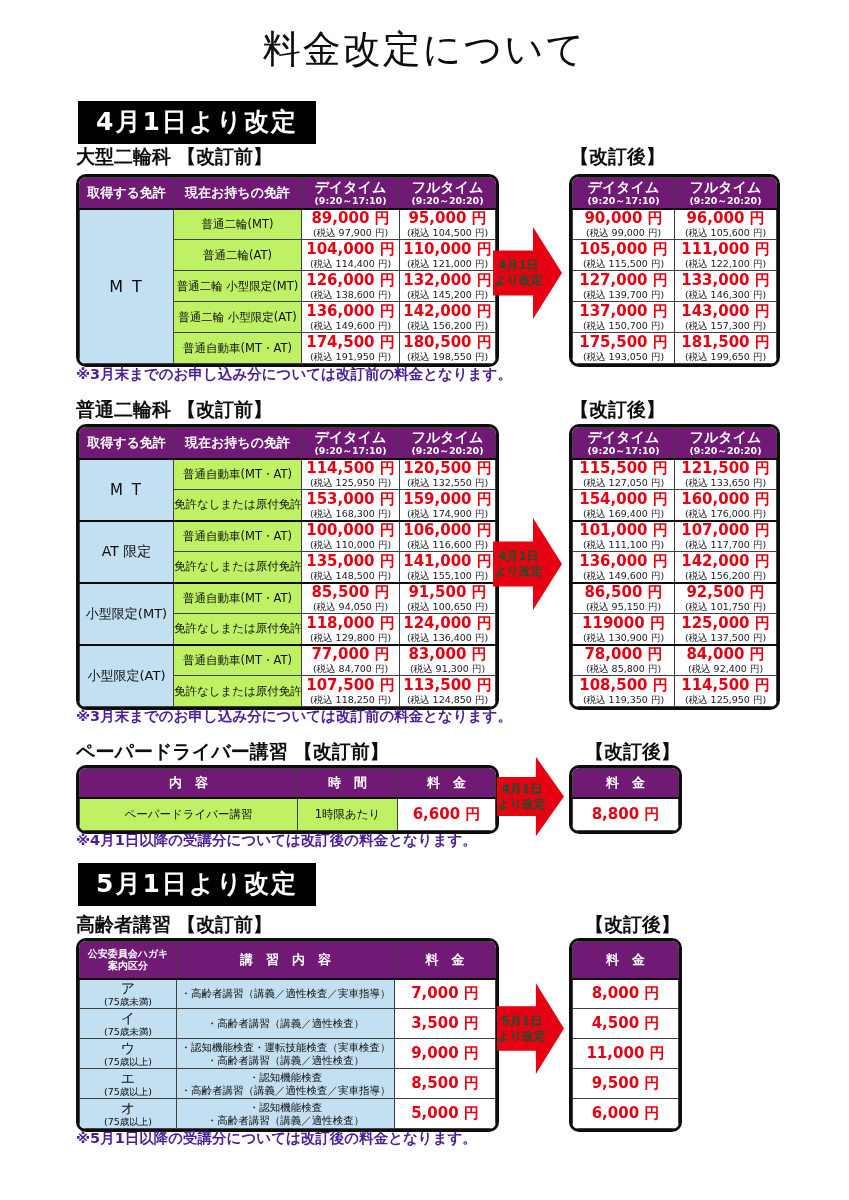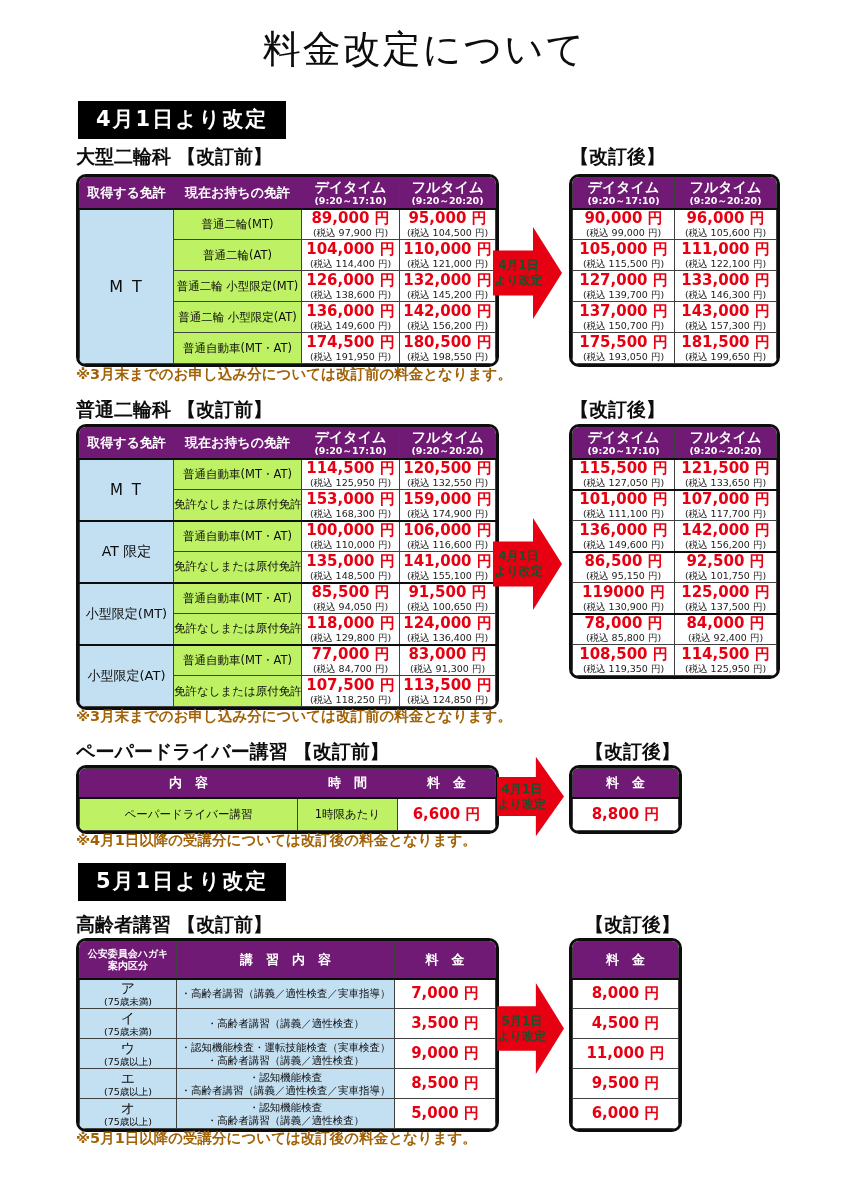--- a/index.html
+++ b/index.html
@@ -6,21 +6,21 @@
   .sheet{
     position:relative;width:849px;height:1200px;background:#ffffff;
     font-family:"DejaVu Sans",sans-serif;color:#0d0d0d;overflow:hidden;
   }
   .title{
     position:absolute;top:24px;left:0;width:100%;text-align:center;
     font-size:38px;font-weight:normal;letter-spacing:2px;color:#0d0d0d;
   }
   .banner{
     position:absolute;background:#000000;color:#ffffff;
-    font-size:21px;font-weight:bold;letter-spacing:2px;
+    font-size:25px;font-weight:bold;letter-spacing:2px;
     padding:4px 18px 6px 18px;
   }
   .seclabel{position:absolute;font-size:19px;font-weight:bold;white-space:nowrap;}
   .seclabel .gap{display:inline-block;width:6px;}
   .afterlabel{position:absolute;font-size:19px;font-weight:bold;white-space:nowrap;}
 
   .tblwrap{
     position:absolute;border:3px solid #0d0d0d;border-radius:10px;
     overflow:hidden;background:#ffffff;
   }
@@ -47,21 +47,21 @@
   .age{font-size:9.5px;line-height:11px;}
   td.course{background:#c3dff2;text-align:left;padding-left:6px;}
   td.course div{font-size:10.5px;line-height:13px;white-space:nowrap;}
 
   .rowsA tr{height:31px;}
   .rowsC tr.hrow{height:29px;}
   .rowsC tr.body{height:33px;}
   .rowsD tr.hrow{height:37px;}
   .rowsD tr.body{height:30px;}
 
-  .note{position:absolute;color:#a16207;font-weight:bold;font-size:14.5px;white-space:nowrap;}
+  .note{position:absolute;color:#4c1d95;font-weight:bold;font-size:14.5px;white-space:nowrap;}
 
   .arrow{position:absolute;}
   .arrow-shape{
     position:absolute;left:0;top:0;width:100%;height:100%;background:#e60012;
     -webkit-clip-path:polygon(0 26%,58% 26%,58% 1%,100% 50%,58% 99%,58% 74%,0 74%);
     clip-path:polygon(0 26%,58% 26%,58% 1%,100% 50%,58% 99%,58% 74%,0 74%);
   }
   .arrow-text{
     position:absolute;left:0;top:50%;transform:translateY(-50%);width:74%;
     color:#14532d;font-weight:bold;font-size:12px;line-height:15px;
@@ -398,20 +398,30 @@
       <tr>
         <td class="price">
               <div class="p">115,500 円</div>
               <div class="tax">(税込 127,050 円)</div>
             </td>
         <td class="price">
               <div class="p">121,500 円</div>
               <div class="tax">(税込 133,650 円)</div>
             </td>
       </tr>
+      <tr>
+        <td class="price">
+              <div class="p">154,000 円</div>
+              <div class="tax">(税込 169,400 円)</div>
+            </td>
+        <td class="price">
+              <div class="p">160,000 円</div>
+              <div class="tax">(税込 176,000 円)</div>
+            </td>
+      </tr>
       <tr class="gsep">
         <td class="price">
               <div class="p">101,000 円</div>
               <div class="tax">(税込 111,100 円)</div>
             </td>
         <td class="price">
               <div class="p">107,000 円</div>
               <div class="tax">(税込 117,700 円)</div>
             </td>
       </tr>

